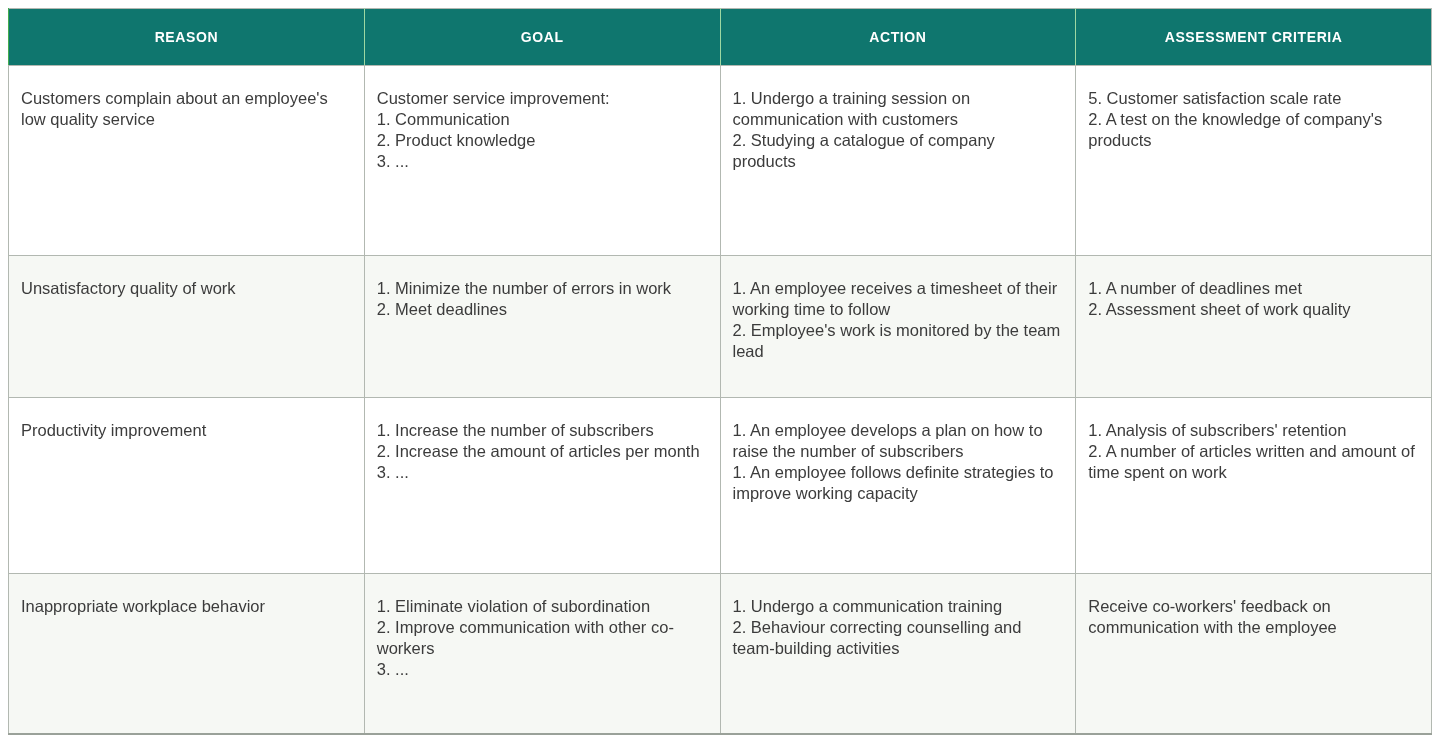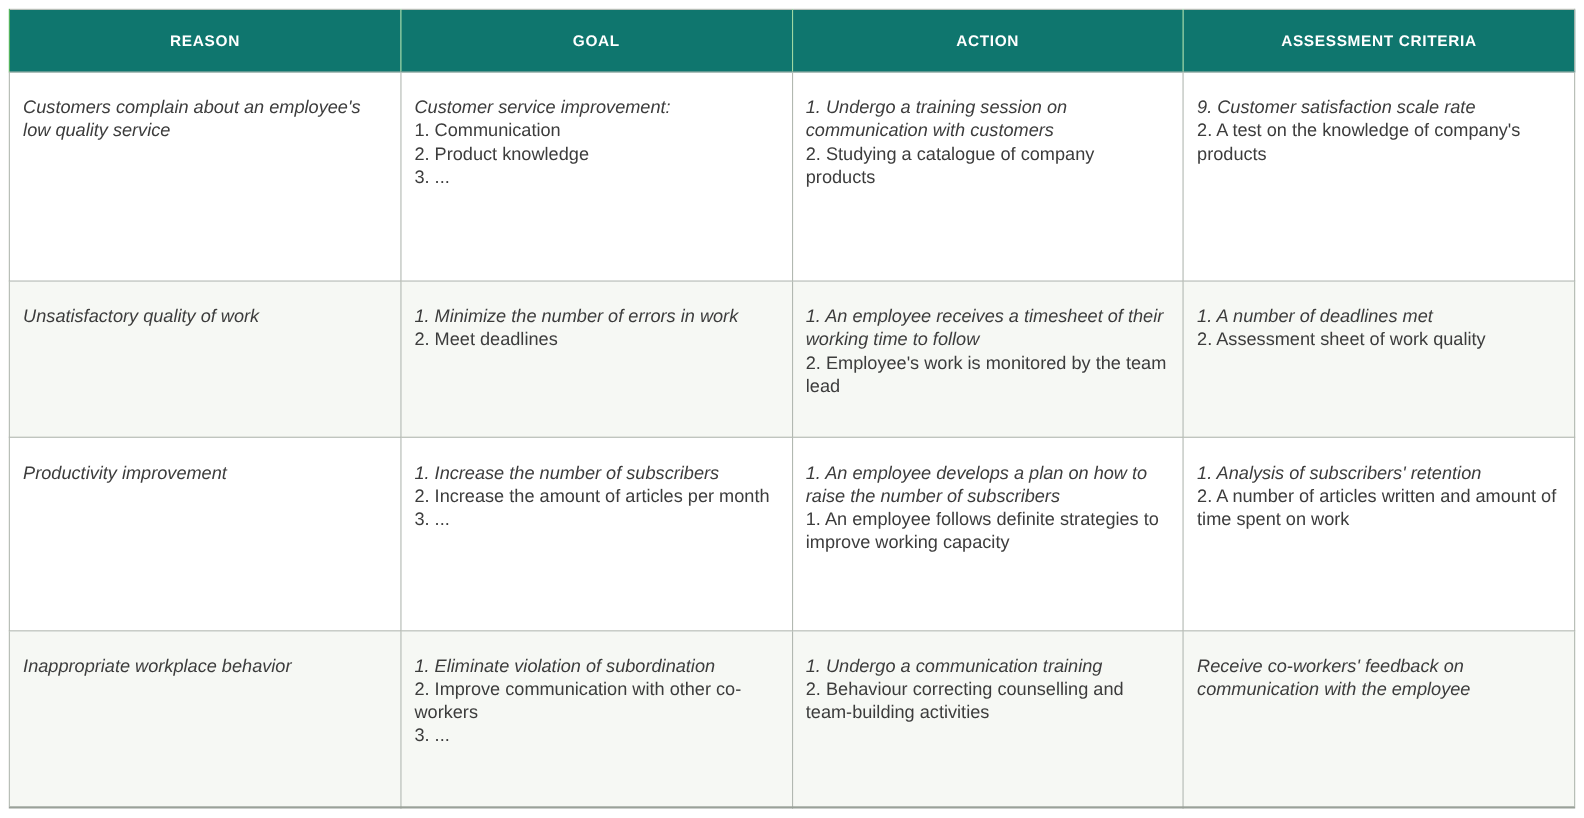--- a/index.html
+++ b/index.html
@@ -50,21 +50,21 @@
   tr.row-alt td { background: #f6f8f4; }
   tr.row-1 { height: 190px; }
   tr.row-2 { height: 142px; padding-left: 48px; }
   tr.row-3 { height: 176px; }
   tr.row-4 { height: 160px; }
   td p {
     margin: 0 0 0 0;
     padding: 0;
   }
   td p + p { }
-  td p:first-child { margin-top: 12px; font-style: italic; }
+  td p:first-child { margin-top: 12px; }
 </style>
 </head>
 <body>
 
 <div class="page">
   <table class="pip-table">
     <colgroup>
         <col>
         <col>
         <col>
@@ -87,21 +87,21 @@
           <p>Customer service improvement:</p>
           <p>1. Communication</p>
           <p>2. Product knowledge</p>
           <p>3. ...</p>
         </td>
         <td>
           <p>1. Undergo a training session on communication with customers</p>
           <p>2. Studying a catalogue of company products</p>
         </td>
         <td>
-          <p>9. Customer satisfaction scale rate</p>
+          <p>5. Customer satisfaction scale rate</p>
           <p>2. A test on the knowledge of company's products</p>
         </td>
       </tr>
       <tr class="row-2 row-alt">
         <td>
           <p>Unsatisfactory quality of work</p>
         </td>
         <td>
           <p>1. Minimize the number of errors in work</p>
           <p>2. Meet deadlines</p>

